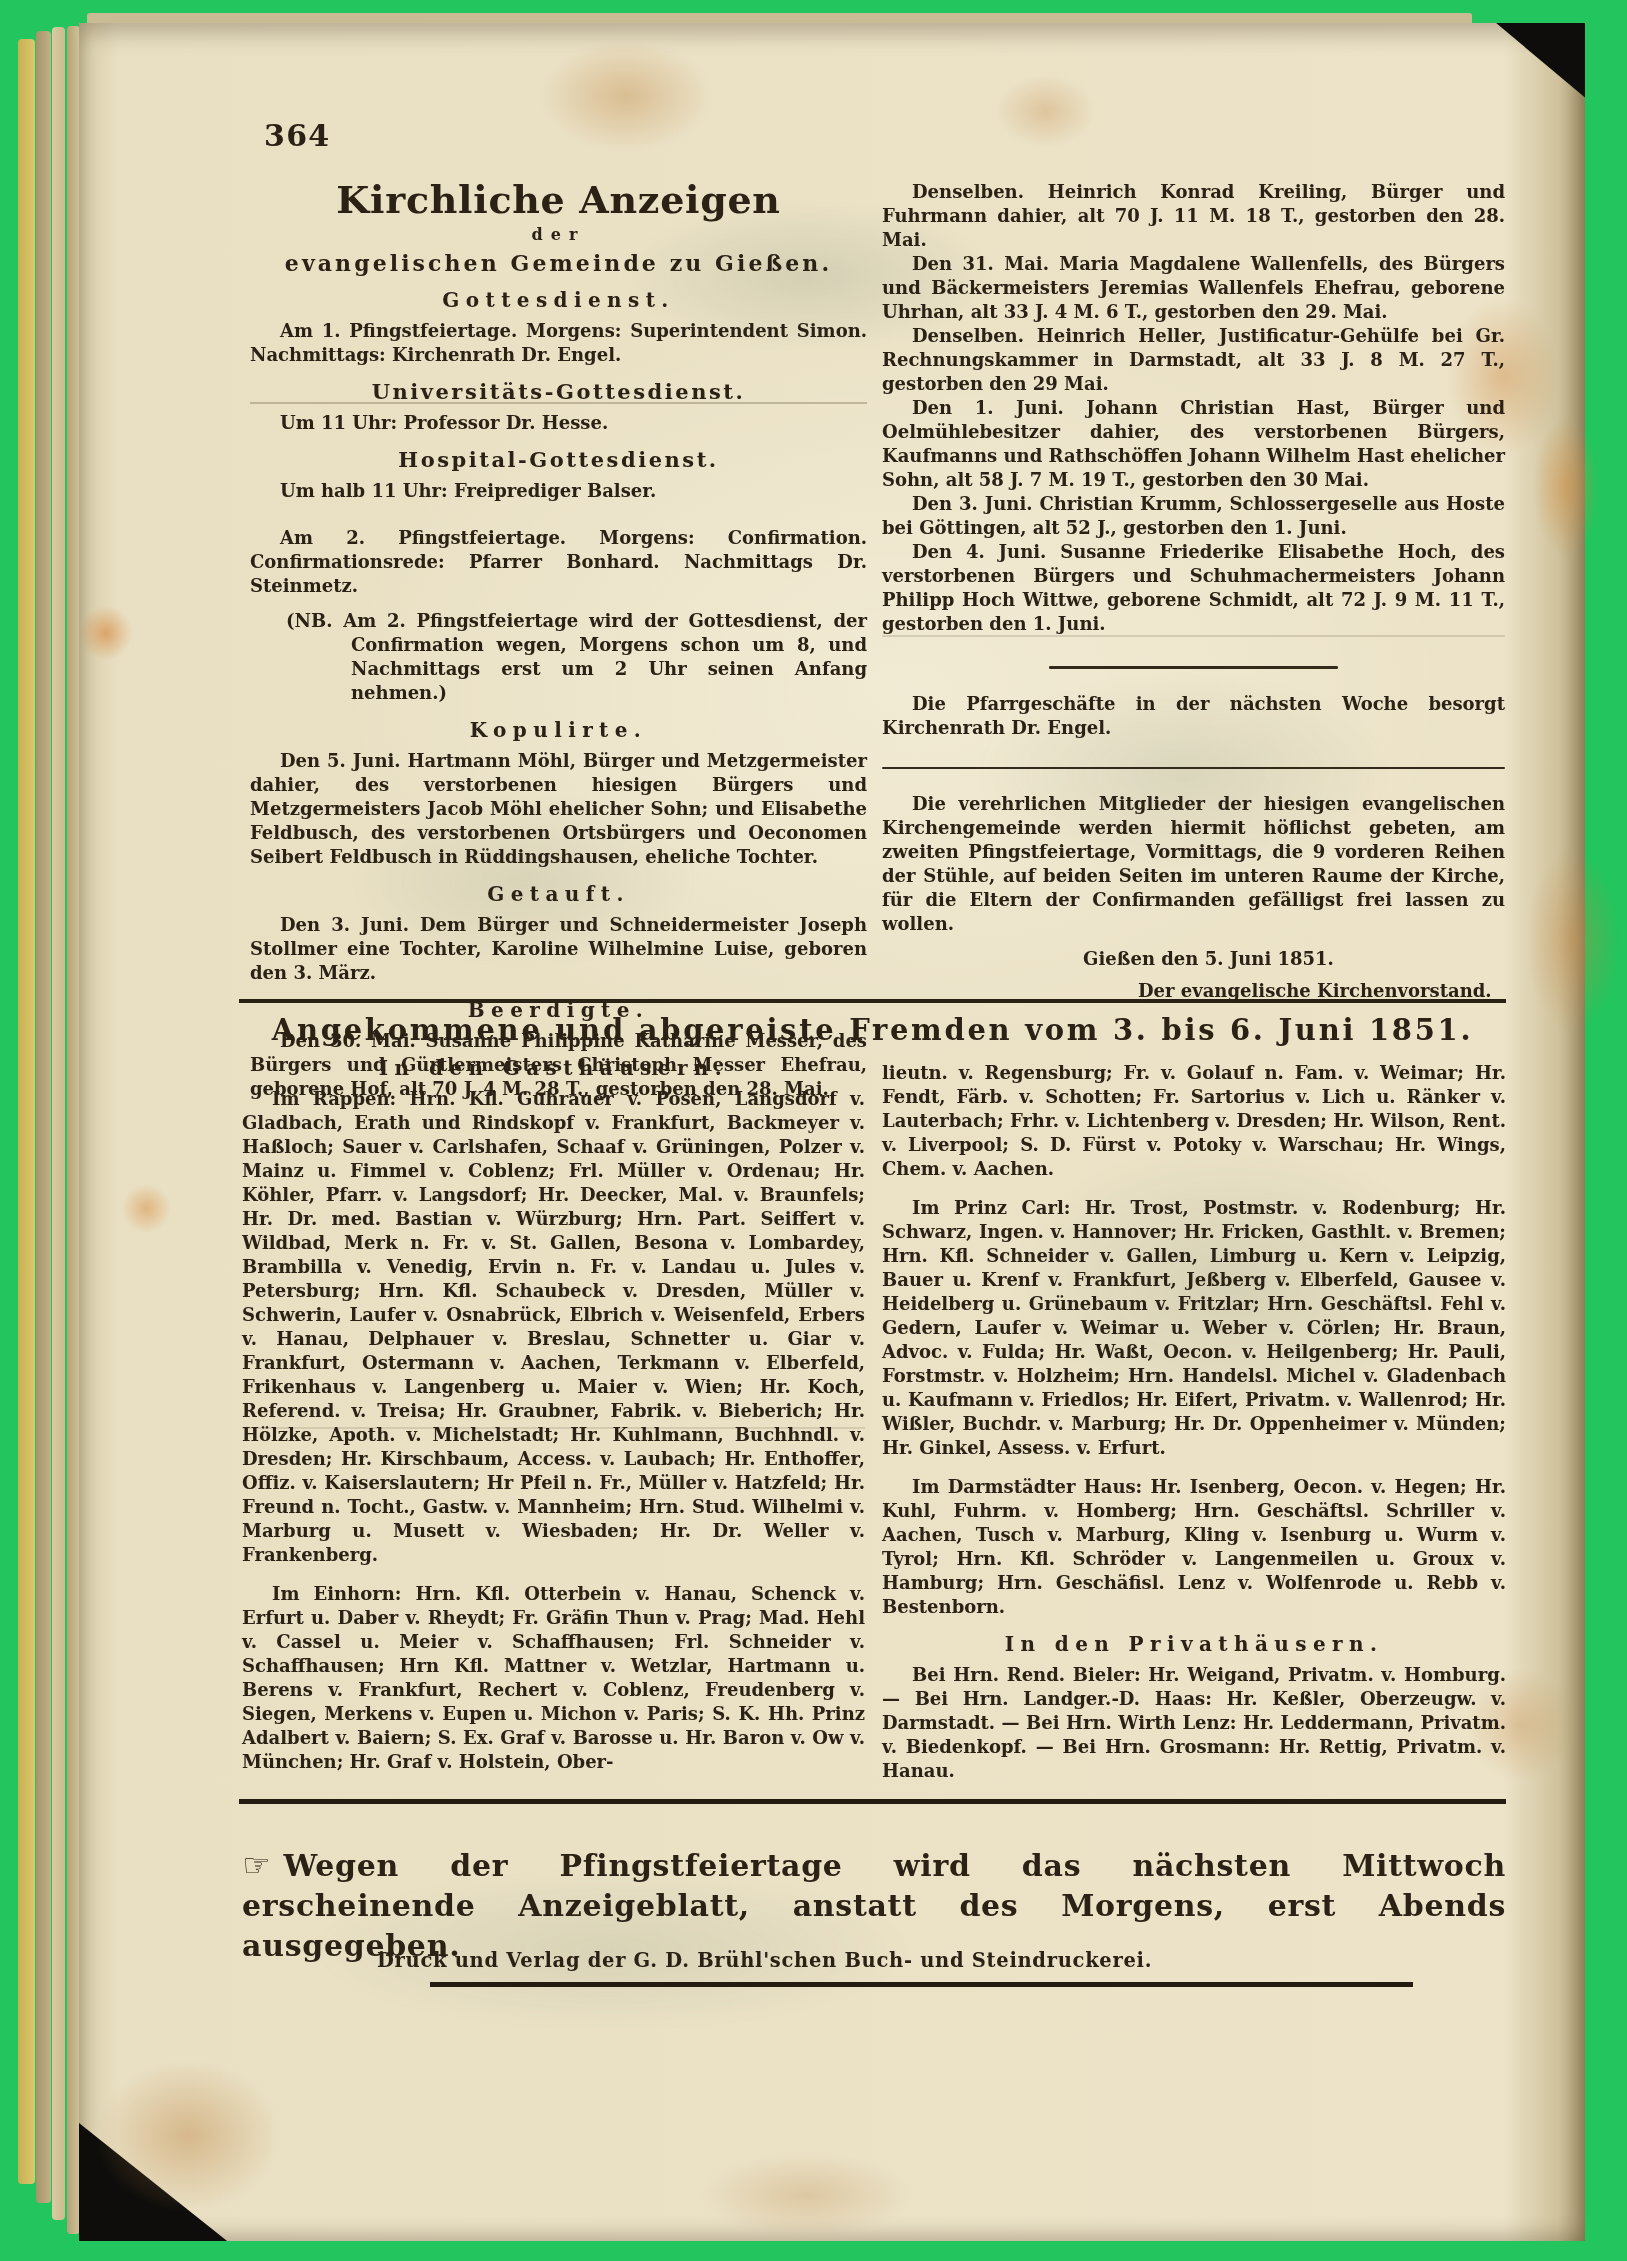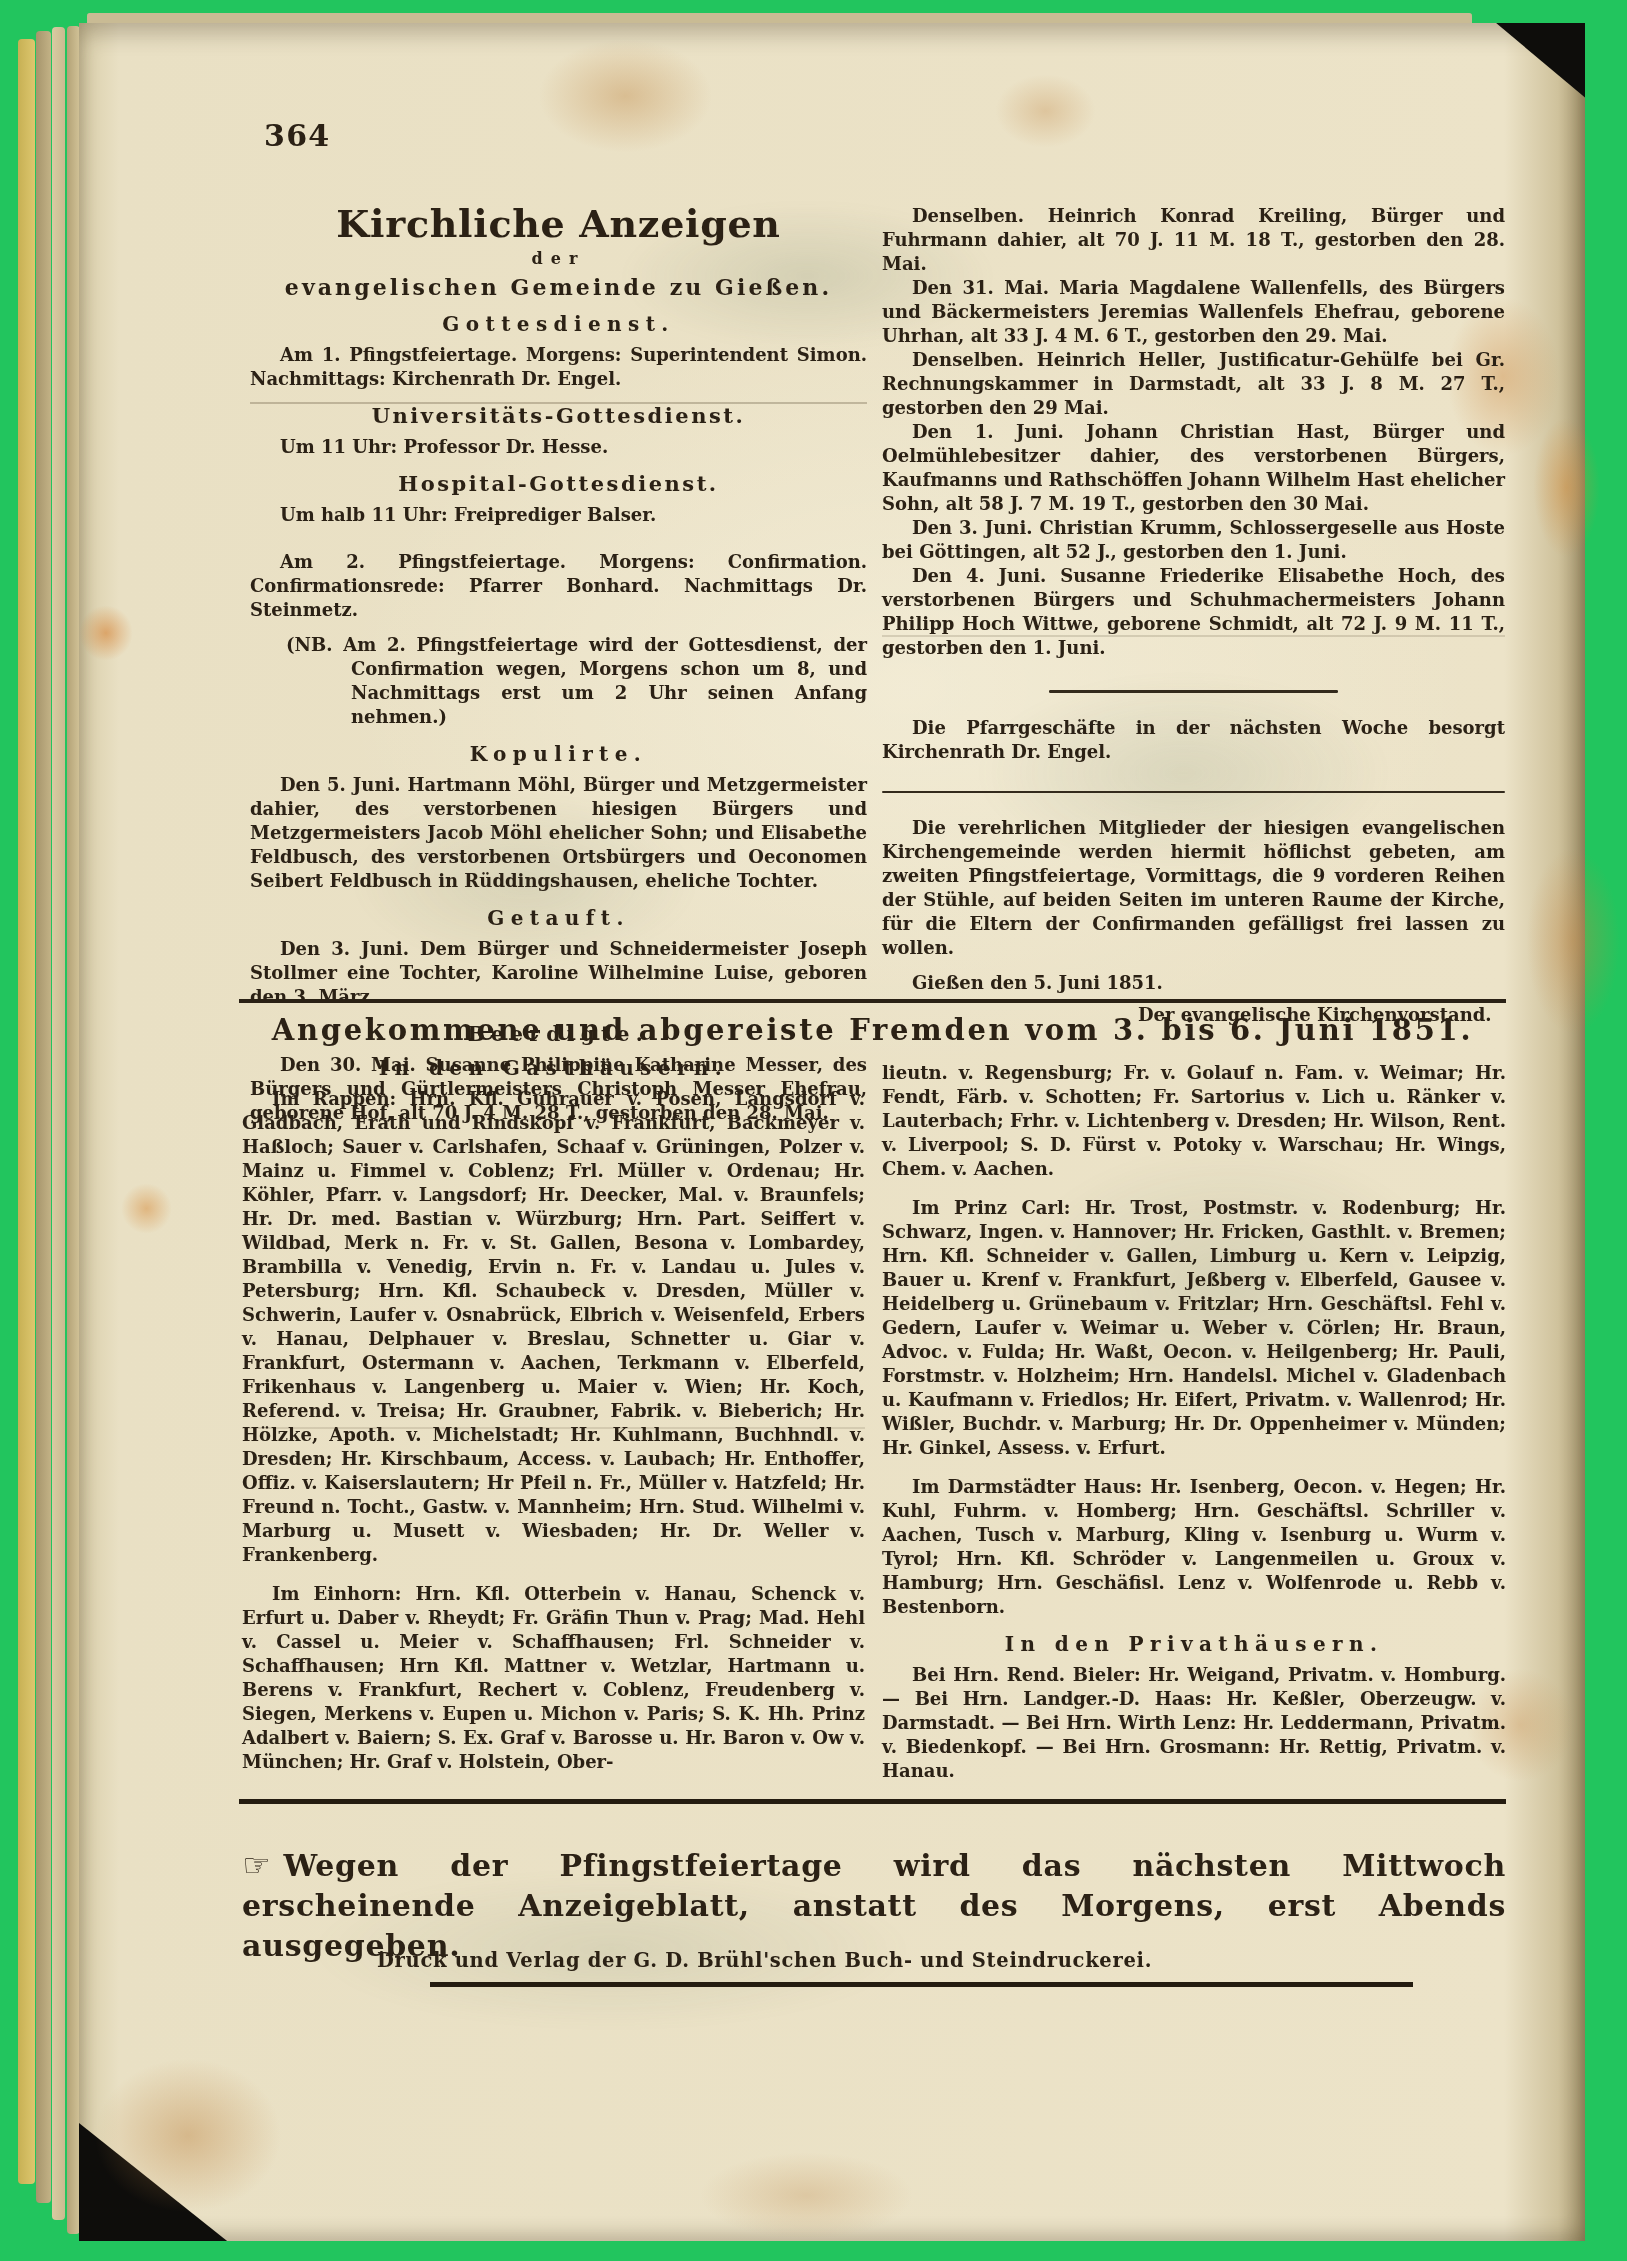--- a/index.html
+++ b/index.html
@@ -22,34 +22,34 @@
   .corner-tr{position:absolute;right:0;top:0;width:101px;height:81px;background:#0e0d0b;
              clip-path:polygon(100% 0,12% 0,100% 92%);}
   .corner-bl{position:absolute;left:0;bottom:0;width:161px;height:134px;background:#0e0d0b;
              clip-path:polygon(0 100%,0 12%,92% 100%);}
   .stain{position:absolute;border-radius:50%;pointer-events:none;}
   .ghost{position:absolute;border-radius:50%;filter:blur(4px);pointer-events:none;}
   .artifact-line{position:absolute;height:2px;background:rgba(80,65,40,.28);}
 
   .pagenum{position:absolute;left:264px;top:118px;font-size:30px;font-weight:700;letter-spacing:1.3px;}
 
-  .col{position:absolute;line-height:24px;font-size:18px;font-weight:700;margin-top:24px;}
+  .col{position:absolute;line-height:24px;font-size:18px;font-weight:700;}
   .col-left{left:250px;top:180px;width:617px;}
   .col-right{left:882px;top:180px;width:623px;}
   .p{margin:0;text-align:justify;text-indent:30px;}
   .hd{margin:13.4px 0 6.7px 0;text-align:center;text-indent:0;font-size:20px;letter-spacing:.32em;}
   .hd-sub{letter-spacing:.12em;font-size:21px;}
   .title{margin:0;text-align:center;font-size:38px;line-height:40px;letter-spacing:0.7px;}
   .title-der{margin:2.7px 0 0 0;text-align:center;font-size:16px;letter-spacing:.5em;}
   .title-sub{margin:4px 0 0 0;text-align:center;font-size:22px;letter-spacing:.14em;}
   .nb{margin:10.8px 0 0 0;padding-left:101px;text-indent:-65px;text-align:justify;}
   .rule-short{width:289px;height:2.7px;background:#332a1c;margin:30px auto 0 auto;border-radius:1.3px;}
   .rule-long{width:100%;height:2.7px;background:#332a1c;margin:27px 0 0 0;border-radius:1.3px;}
   .spacer-lg{height:23px;}
-  .dateline{margin-top:10.8px;text-indent:30px;text-align:left;}
+  .dateline{margin-top:10.8px;text-indent:30px;text-align:center;}
   .signature{margin-top:8px;text-align:right;padding-right:13.4px;text-indent:0;}
 
   .midrule{position:absolute;left:239px;top:999px;width:1267px;height:4px;background:#2a2115;}
   .midhead{position:absolute;left:239px;top:1013px;width:1267px;text-align:center;
            font-size:29px;font-weight:700;letter-spacing:2.7px;}
   .mid-left{left:242px;top:1056px;width:623px;}
   .mid-right{left:882px;top:1061px;width:624px;}
   .mid-col{line-height:24px;font-size:18px;font-weight:700;position:absolute;}
   .gap-par{margin-top:15px;}
 

